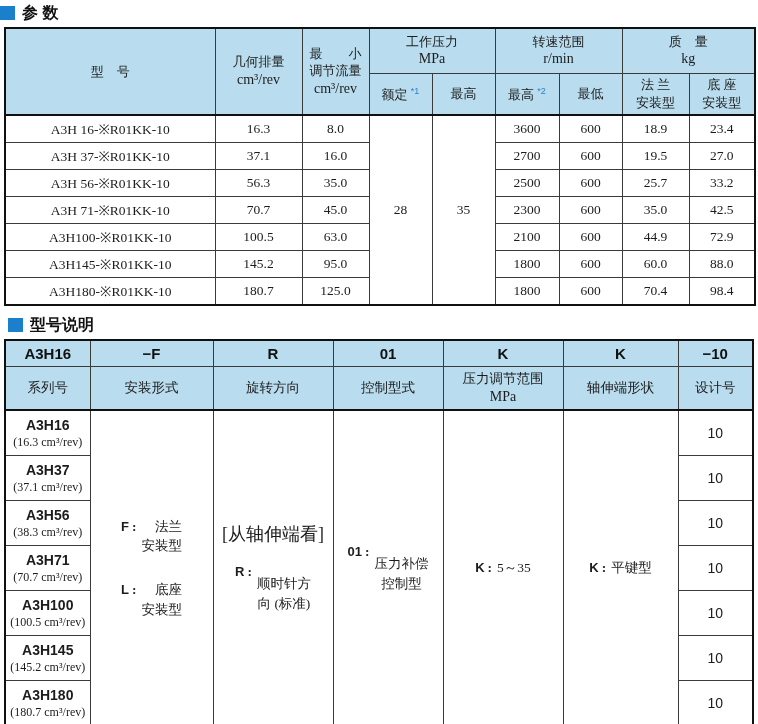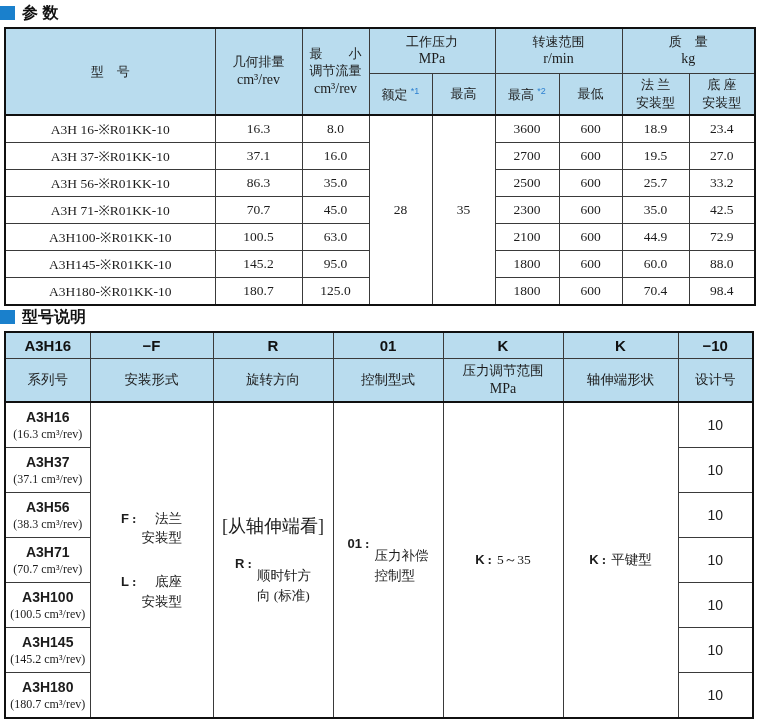--- a/index.html
+++ b/index.html
@@ -53,21 +53,21 @@
     font-family:"Liberation Sans",sans-serif;font-weight:normal;font-size:14px;
   }
   .merged{vertical-align:middle;}
   .mcell{display:flex;flex-direction:column;align-items:center;justify-content:center;}
   .kv{display:flex;justify-content:center;align-items:flex-start;
       font-size:13.5px;line-height:1.45;}
   .kv .k{font-family:"Liberation Sans",sans-serif;font-weight:bold;
          font-size:13px;padding-top:1px;}
   .kv .sep{margin:0 5px 0 3px;font-weight:bold;}
   .v-left{text-align:right;}
-  .v-center{text-align:left;margin-top:12px;}
+  .v-center{text-align:center;margin-top:12px;}
   .gap24{height:24px;}
   .gap16{height:16px;}
   .bracket{font-size:18px;}
 </style>
 </head>
 <body>
 
 <div class="section-title">
   <span class="title-square"></span>
   <span>参  数</span>
@@ -143,21 +143,21 @@
       <td>A3H 37-※R01KK-10</td>
       <td>37.1</td>
       <td>16.0</td>
       <td>2700</td>
       <td>600</td>
       <td>19.5</td>
       <td>27.0</td>
     </tr>
     <tr>
       <td>A3H 56-※R01KK-10</td>
-      <td>86.3</td>
+      <td>56.3</td>
       <td>35.0</td>
       <td>2500</td>
       <td>600</td>
       <td>25.7</td>
       <td>33.2</td>
     </tr>
     <tr>
       <td>A3H 71-※R01KK-10</td>
       <td>70.7</td>
       <td>45.0</td>
@@ -189,21 +189,21 @@
       <td>180.7</td>
       <td>125.0</td>
       <td>1800</td>
       <td>600</td>
       <td>70.4</td>
       <td>98.4</td>
     </tr>
   </tbody>
 </table>
 
-<div class="section-title" style="margin-top:2px;">
+<div class="section-title" style="margin-top:10px;padding-left:8px;">
   <span class="title-square"></span>
   <span>型号说明</span>
 </div>
 
 <table class="t2">
   <colgroup>
     <col style="width:85px">
       <col style="width:123px">
       <col style="width:120px">
     <col style="width:110px">

